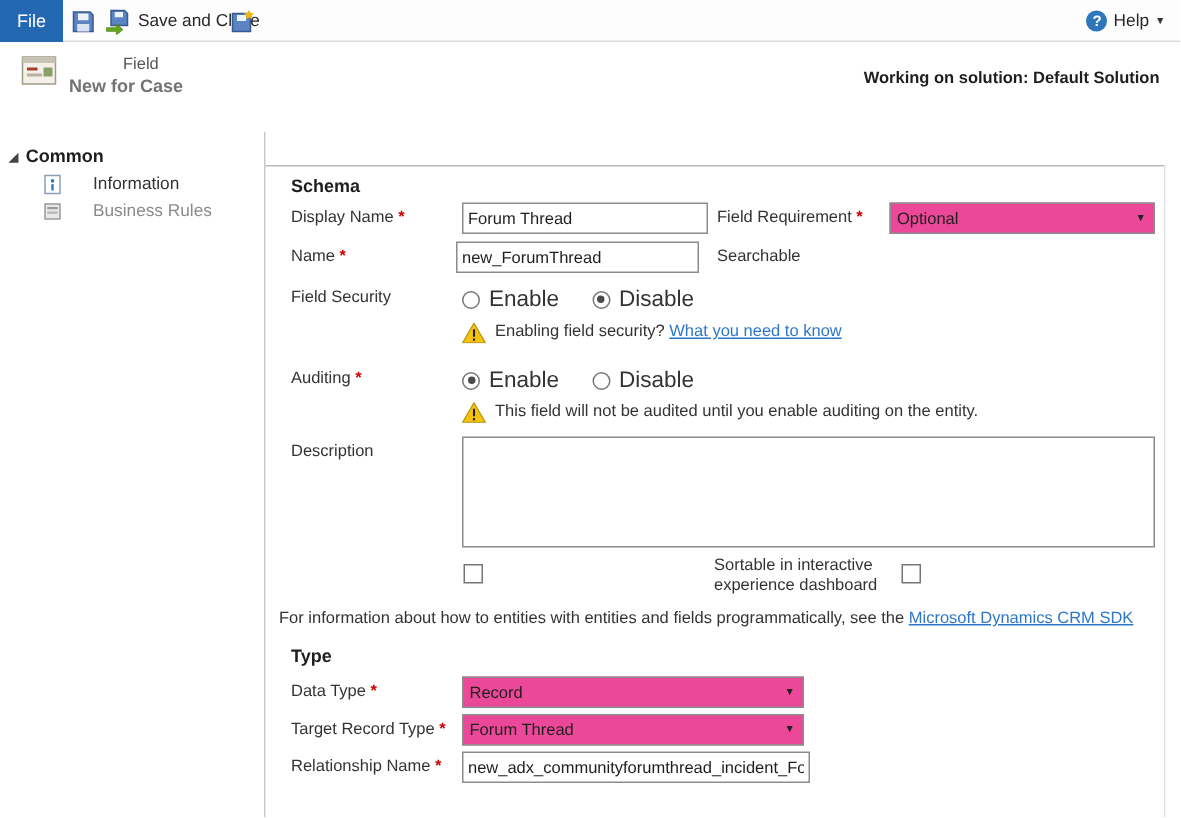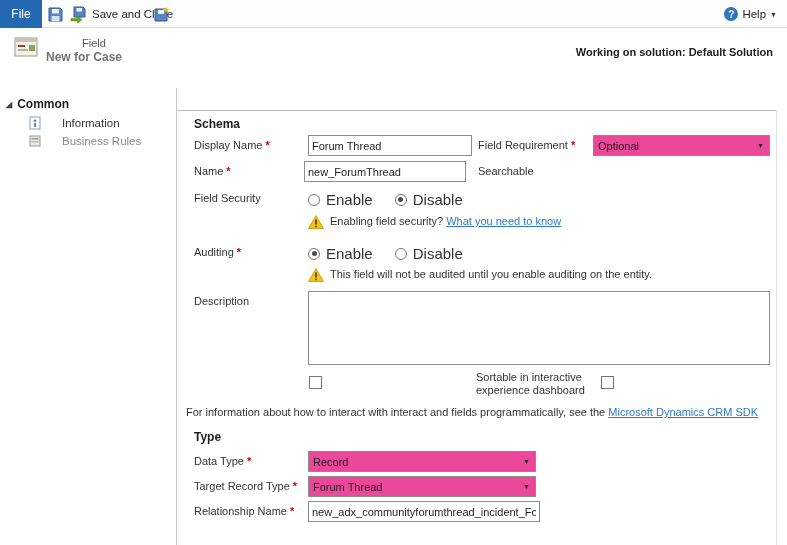--- a/index.html
+++ b/index.html
@@ -204,21 +204,21 @@
 
   <div class="lbl" style="left:194px; top:295px;">Description</div>
   <textarea class="textarea" style="left: 308px; top: 291px; width: 462px; height: 74px;"></textarea>
 
   <span class="checkbox" style="left:309px; top:376px;"></span>
 
   <div class="wrap-lbl" style="left:476px; top:371px; width:125px;">Sortable in interactive experience dashboard</div>
   <span class="checkbox" style="left:601px; top:376px;"></span>
 
   <div class="sdk-note" style="left:186px; top:406px;">
-    <span>For information about how to interact with interact and fields programmatically, see the</span>
+    <span>For information about how to entities with entities and fields programmatically, see the</span>
     <a class="link">Microsoft Dynamics CRM SDK</a>
   </div>
 
   <div class="h-section" style="left:194px; top:430px;">Type</div>
 
   <div class="lbl" style="left:194px; top:455px;">
     <span>Data Type</span><span class="req">*</span>
   </div>
   <div class="select" style="left:308px; top:451px; width:228px;">
     <span class="select-value">Record</span>

